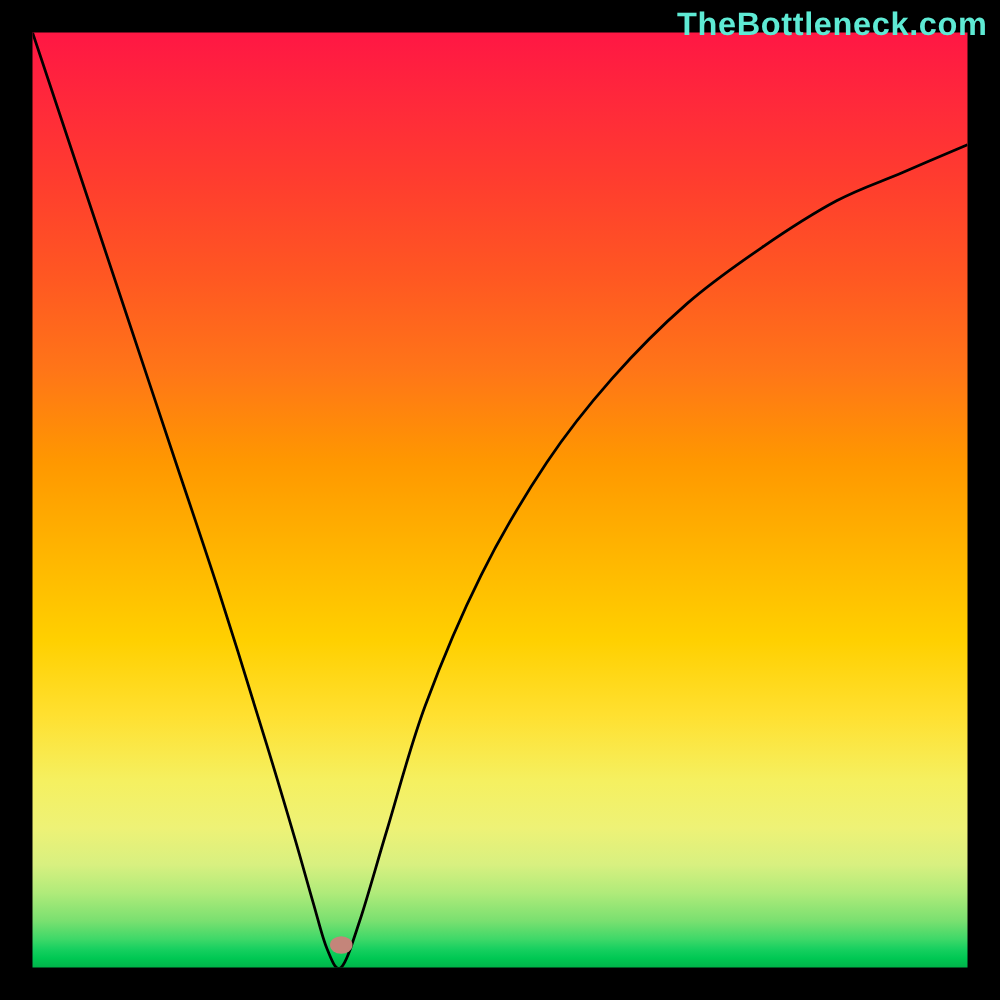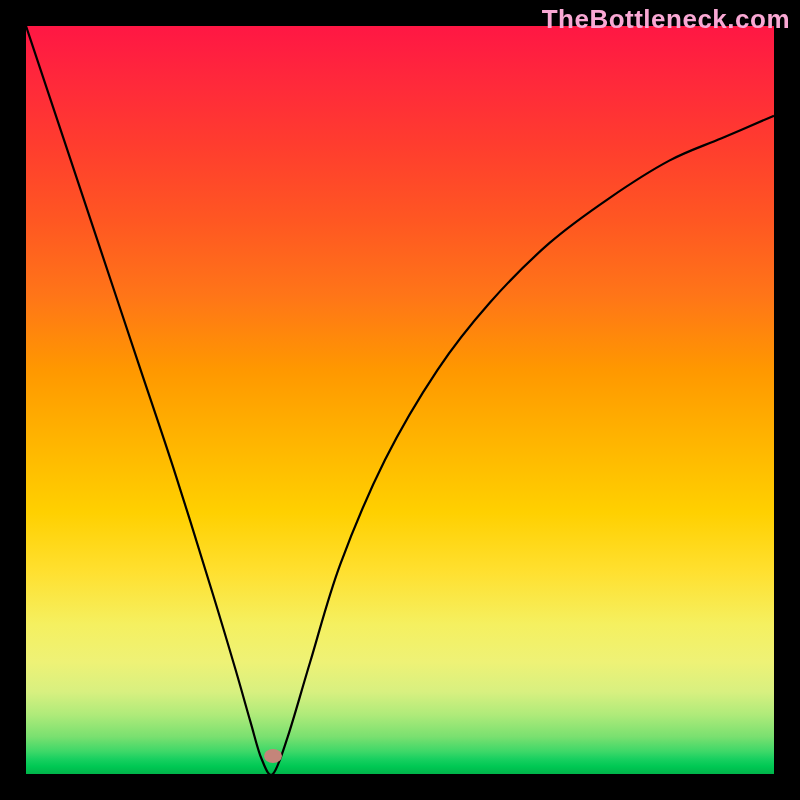--- a/index.html
+++ b/index.html
@@ -8,21 +8,21 @@
     height: 800px;
     background: #000;
     position: relative;
     overflow: hidden;
     font-family: Arial, sans-serif;
   }
   .watermark {
     position: absolute;
     top: 4px;
     right: 10px;
-    color: #f9a8d4;
+    color: #5eead4;
     font-size: 26px;
     font-weight: bold;
     z-index: 10;
     letter-spacing: 0.5px;
   }
   .plot-area {
     position: absolute;
     left: 26px;
     top: 26px;
     width: 748px;

